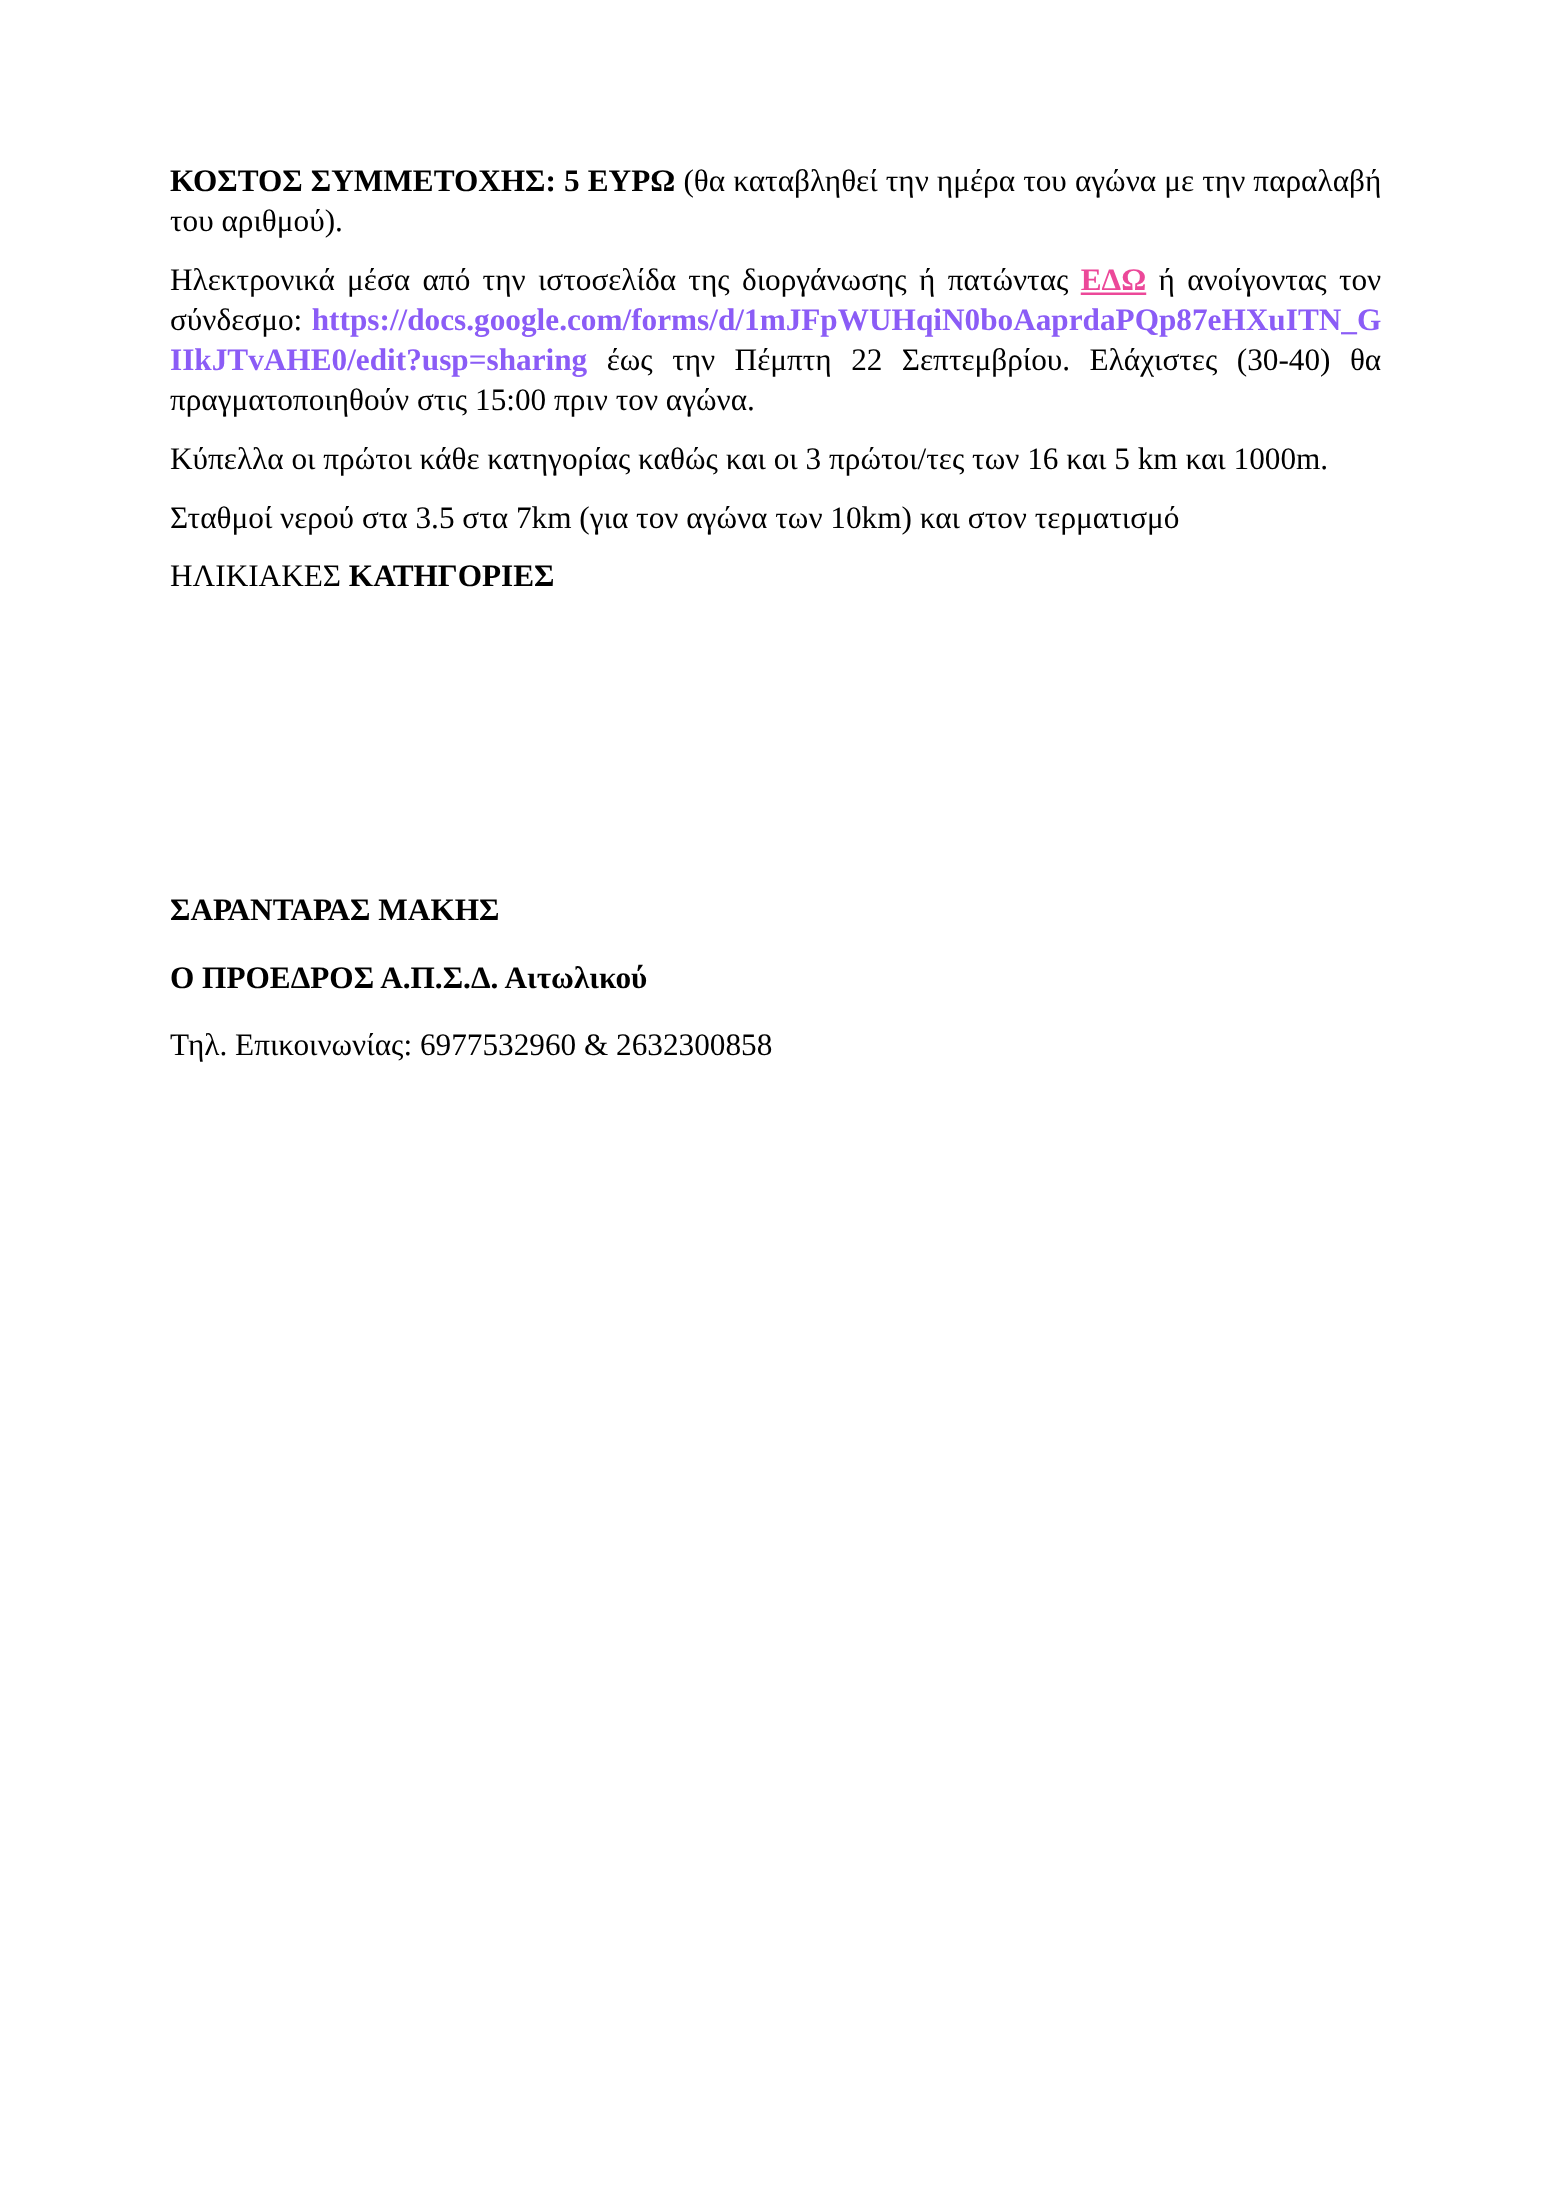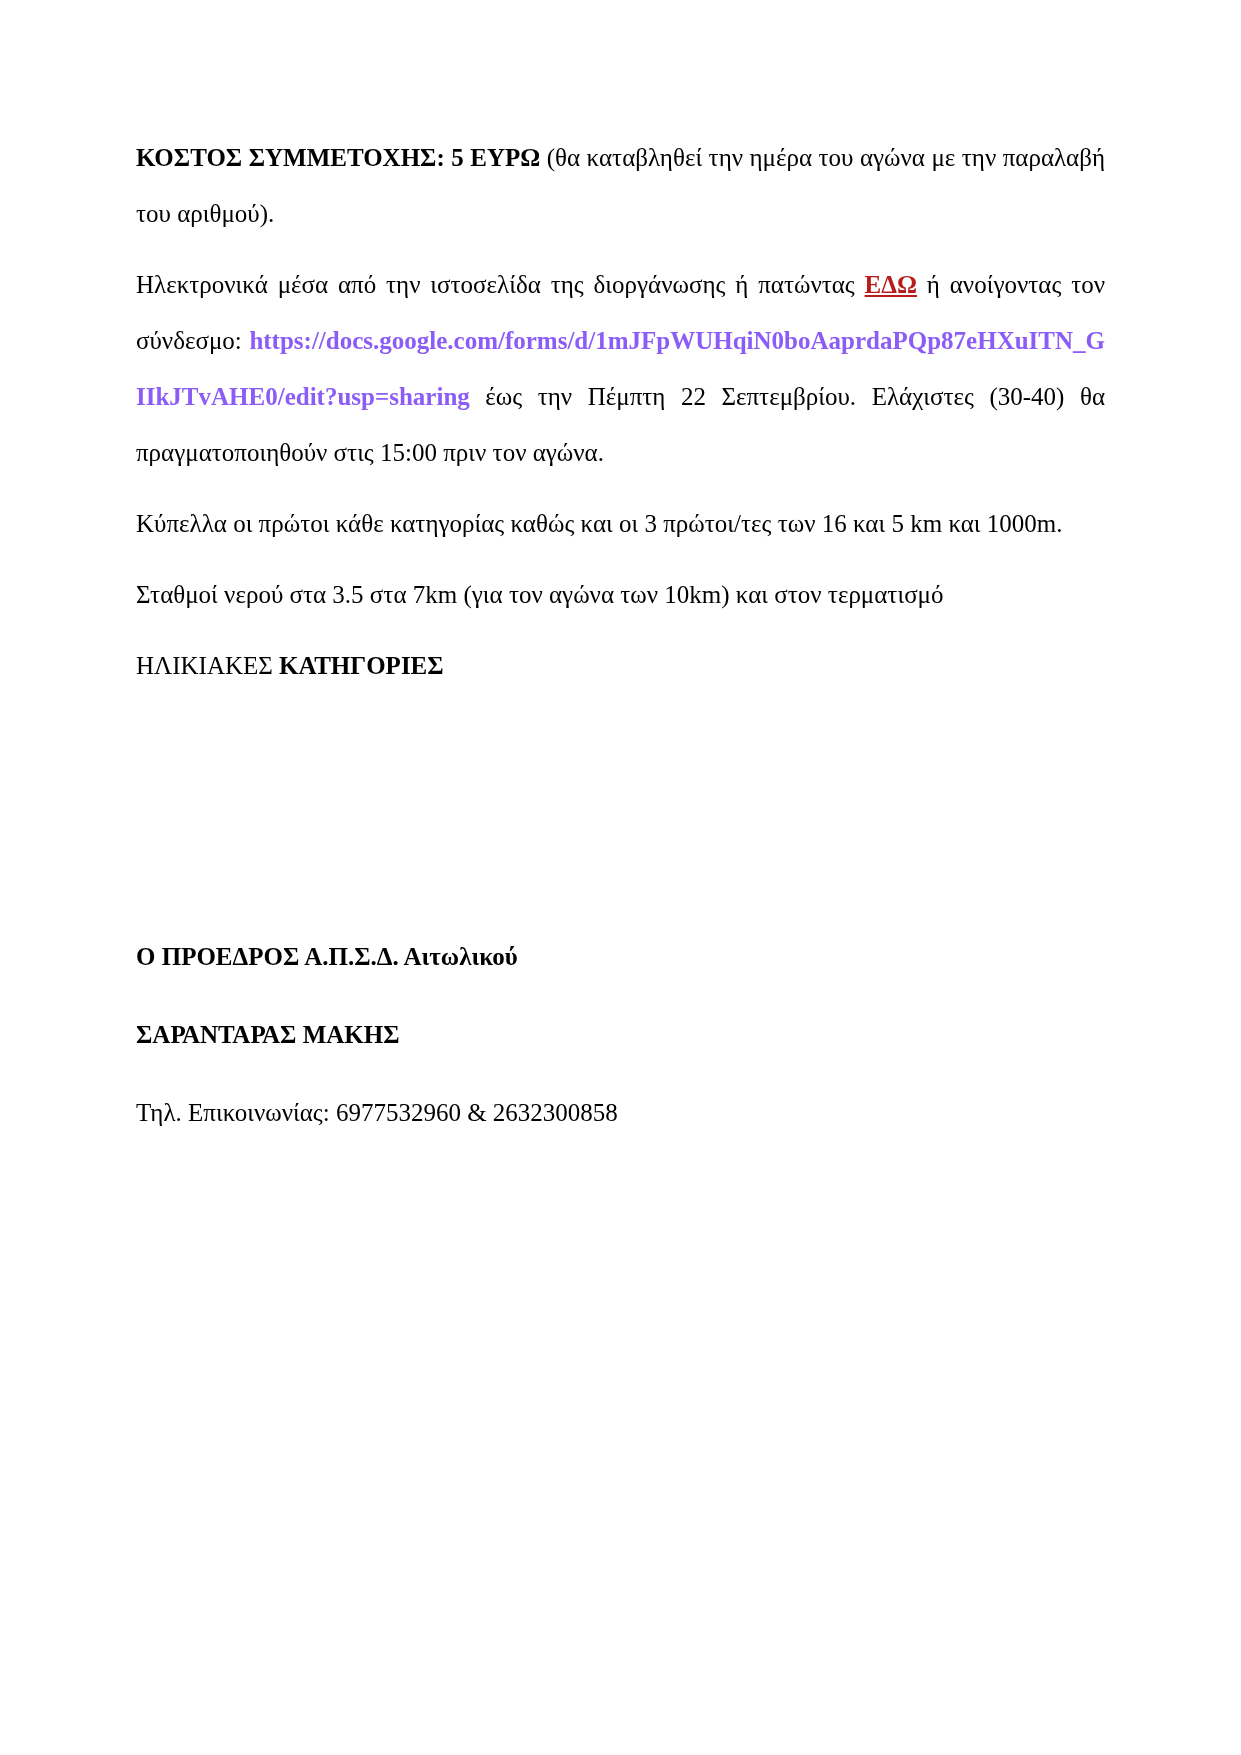--- a/index.html
+++ b/index.html
@@ -18,29 +18,29 @@
     box-sizing: border-box;
   }
   .content {
     position: absolute;
     left: 136px;
     top: 130px;
     width: 969px;
   }
   p, h2 {
     font-size: 25px;
-    line-height: 56px;
+    line-height: 32px;
     font-weight: normal;
     margin: 0 0 15px 0;
     text-align: justify;
   }
   .bold { font-weight: bold; }
   .heading { font-weight: bold; }
   a.link-inline {
-    color: #b91c1c;
+    color: #ec4899;
     font-weight: bold;
     text-decoration: underline;
     cursor: pointer;
   }
   a.link-url {
     color: #8b5cf6;
     font-weight: bold;
     text-decoration: none;
     word-break: break-all;
     cursor: pointer;
@@ -65,21 +65,21 @@
 
     <p>Κύπελλα οι πρώτοι κάθε κατηγορίας καθώς και οι 3 πρώτοι/τες των 16 και 5 km και 1000m.</p>
 
     <p>Σταθμοί νερού στα 3.5 στα 7km (για τον αγώνα των 10km) και στον τερματισμό</p>
 
     <p><span>ΗΛΙΚΙΑΚΕΣ </span><span class="bold">ΚΑΤΗΓΟΡΙΕΣ</span></p>
 
 
     <div class="spacer-large"></div>
 
+    <p class="bold sig">ΣΑΡΑΝΤΑΡΑΣ ΜΑΚΗΣ</p>
+
     <p class="bold sig">Ο ΠΡΟΕΔΡΟΣ Α.Π.Σ.Δ. Αιτωλικού</p>
-
-    <p class="bold sig">ΣΑΡΑΝΤΑΡΑΣ ΜΑΚΗΣ</p>
 
 
     <p class="sig">Τηλ. Επικοινωνίας: 6977532960 &amp; 2632300858</p>
 
   </div>
 </div>
 
 </body></html>

